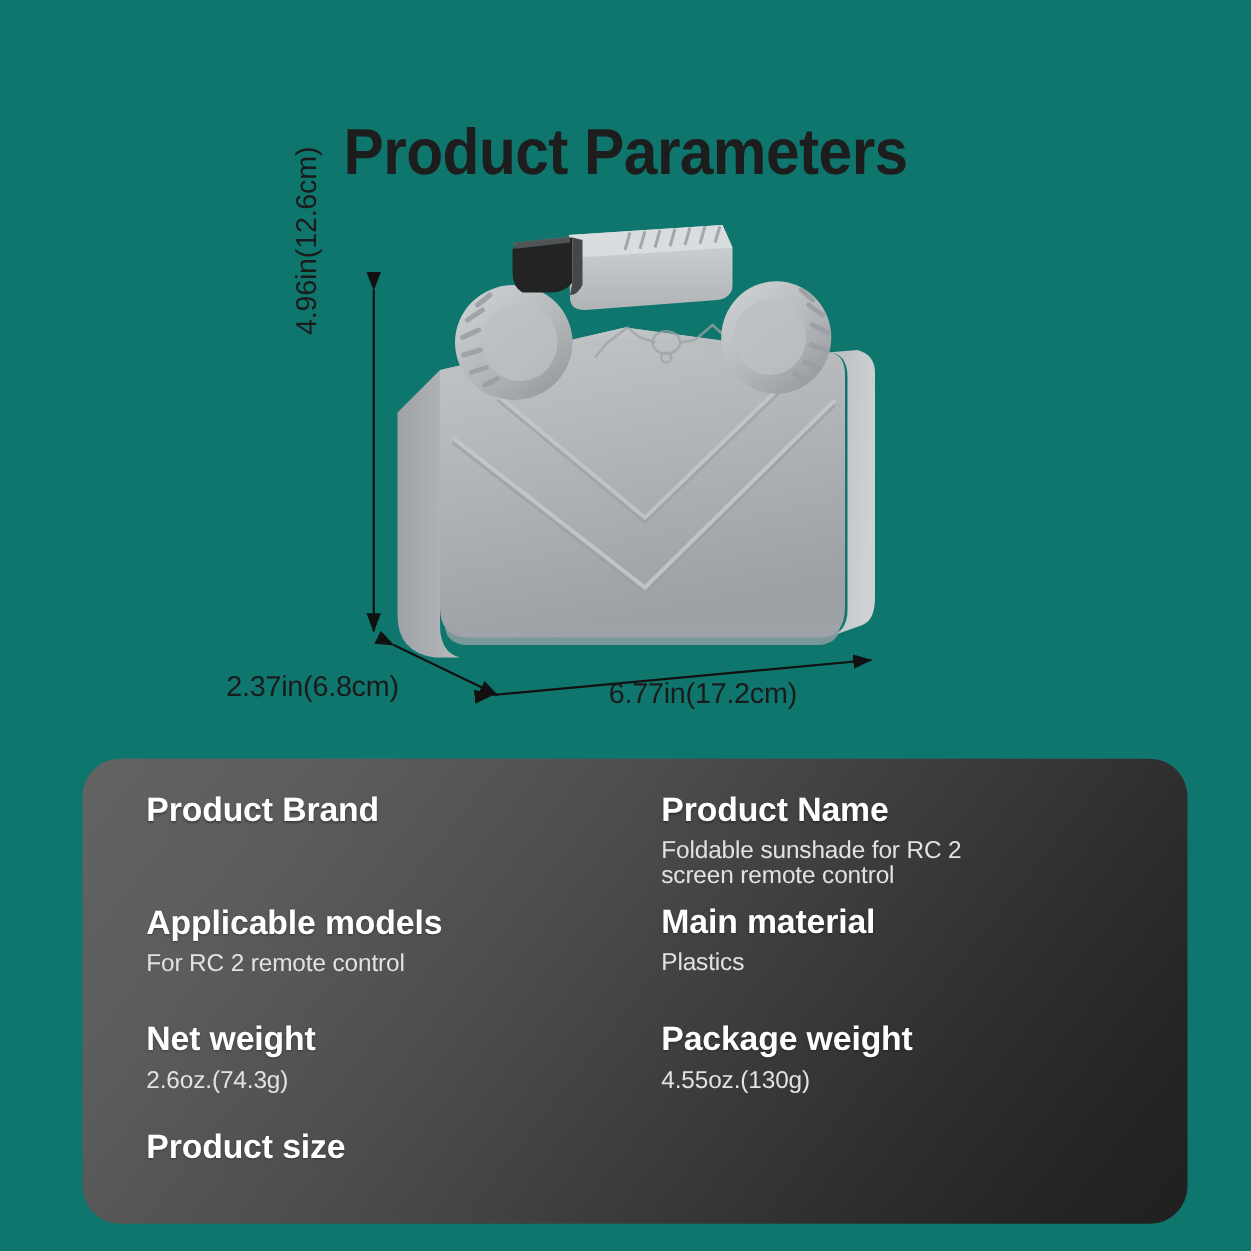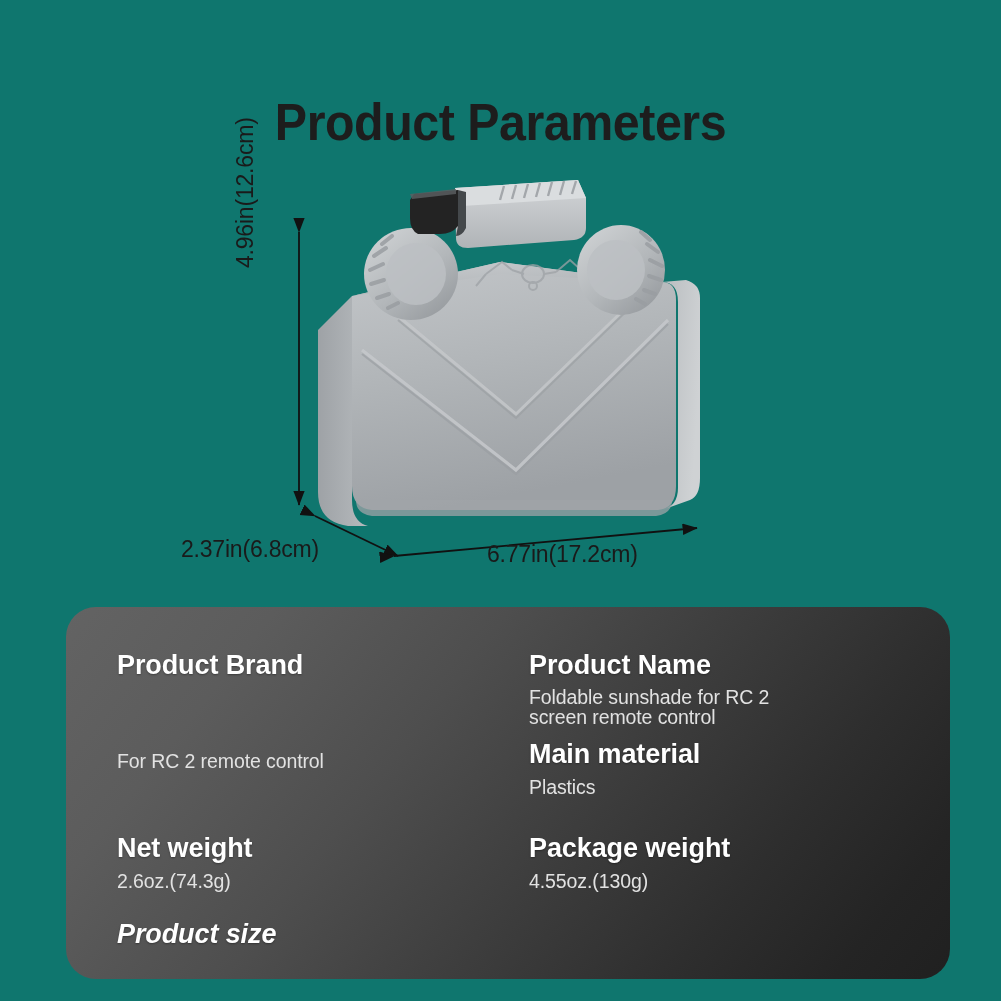--- a/index.html
+++ b/index.html
@@ -57,38 +57,38 @@
   }
   .spec-cols {
     position: absolute; inset: 0;
     display: flex;
     padding: 16px 0 0 0;
   }
   .col { position: relative; height: 100%; }
   .col-left  { width: 455px; padding-left: 51px; }
   .col-right { width: 429px; padding-left: 8px; }
 
-  .row { position: absolute; left: 0; width: 100%; margin-top: 17px; }
+  .row { position: absolute; left: 0; width: 100%; }
   .row .key {
     font-size: 27px; font-weight: bold; color: #ffffff;
     letter-spacing: -0.1px; line-height: 1.0;
     text-shadow: 0 1px 2px rgba(0,0,0,.35);
   }
   .row .val {
     font-size: 19.5px; font-weight: normal; color: #e2e2e2;
     letter-spacing: -0.1px; line-height: 1.12;
     margin-top: 9px;
   }
   .val.tight { line-height: 1.02; }
 
   
   .L1 { top: 12px;  padding-left: 51px; }
   .L2 { top: 102px; padding-left: 51px; }
   .L3 { top: 195px; padding-left: 51px; }
-  .L4 { top: 281px; padding-left: 51px; font-style: italic; }
+  .L4 { top: 281px; padding-left: 51px; }
   
   .R1 { top: 12px;  padding-left: 8px; }
   .R2 { top: 101px; padding-left: 8px; }
   .R3 { top: 195px; padding-left: 8px; }
   .R4 { top: 281px; padding-left: 8px; }
 </style>
 </head>
 <body>
 
 <div class="page">
@@ -236,20 +236,21 @@
   <div class="dim dim-width">6.77in(17.2cm)</div>
 
   <div class="spec-panel">
     <div class="spec-cols">
 
       <div class="col col-left">
         <div class="row L1">
           <div class="key">Product Brand</div>
         </div>
         <div class="row L2">
+          <div class="key">Applicable models</div>
           <div class="val">For  RC 2 remote control</div>
         </div>
         <div class="row L3">
           <div class="key">Net weight</div>
           <div class="val">2.6oz.(74.3g)</div>
         </div>
         <div class="row L4">
           <div class="key">Product size</div>
         </div>
       </div>

